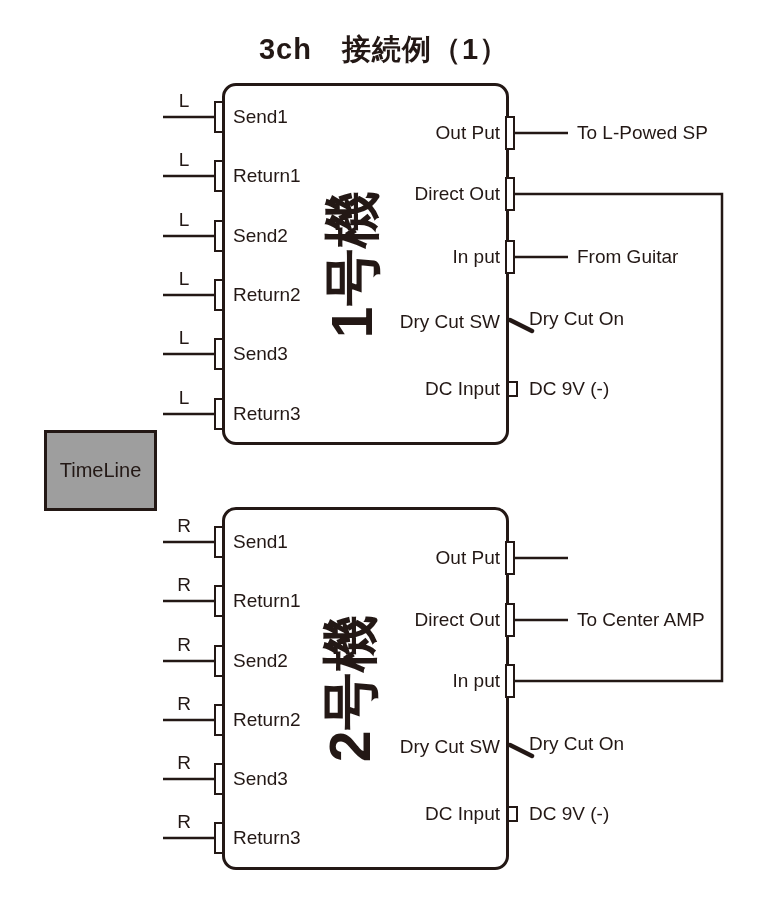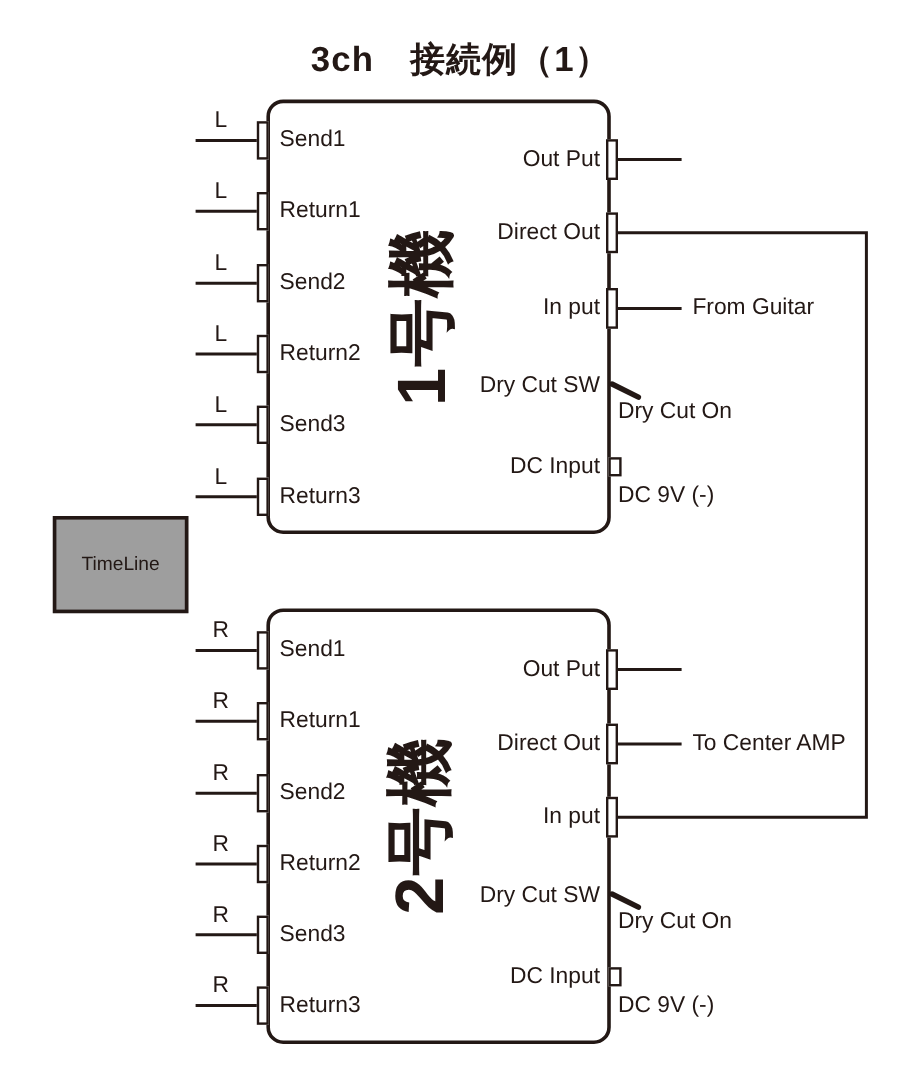--- a/index.html
+++ b/index.html
@@ -16,24 +16,24 @@
   .jack{position:absolute;width:10px;background:#ffffff;border:2.5px solid #231815;box-sizing:border-box;}
   .jack.left{left:214px;height:32px;}
   .jack.right{left:505px;height:34px;}
   .dc-jack{position:absolute;left:507px;width:11px;height:16px;background:#ffffff;
            border:2.5px solid #231815;box-sizing:border-box;}
   .lbl{position:absolute;font-size:19px;line-height:24px;white-space:nowrap;}
   .lbl.port-left{left:233px;}
   .lbl.port-right{left:350px;width:150px;text-align:right;}
   .lbl.chan{left:165px;width:38px;text-align:center;}
   .lbl.anno{left:577px;}
-  .lbl.anno-near{left:515px;margin-top:24px;}
+  .lbl.anno-near{left:529px;}
   .pedal{position:absolute;border:3px solid #231815;box-sizing:border-box;
          display:flex;align-items:center;justify-content:center;}
-  .pedal .pedal-label{font-size:16px;}
+  .pedal .pedal-label{font-size:20px;}
   .pedal.h9 .pedal-label{font-size:30px;}
 </style>
 </head>
 <body>
 
 <div class="canvas">
 
   <div class="title">3ch　接続例（1）</div>
 
   <svg class="wires" width="768" height="907" viewBox="0 0 768 907">
@@ -92,20 +92,21 @@
   <div class="jack right" style="top:177px;"></div>
   <div class="jack right" style="top:240px;"></div>
   <div class="dc-jack" style="top:381px;"></div>
 
   <div class="lbl port-right" style="top:121px;">Out Put</div>
   <div class="lbl port-right" style="top:182px;">Direct Out</div>
   <div class="lbl port-right" style="top:245px;">In put</div>
   <div class="lbl port-right" style="top:310px;">Dry Cut SW</div>
   <div class="lbl port-right" style="top:377px;">DC Input</div>
 
+  <div class="lbl anno" style="top:121px;">To L-Powed SP</div>
   <div class="lbl anno" style="top:245px;">From Guitar</div>
   <div class="lbl anno-near" style="top:307px;">Dry Cut On</div>
   <div class="lbl anno-near" style="top:377px;">DC 9V (-)</div>
 
   <div class="unit-box" style="left:222px;top:507px;width:287px;height:363px;"></div>
   <div class="unit-name" style="left:200px;top:653px;">2号機</div>
 
   <div class="jack left" style="top:526px;"></div>
   <div class="jack left" style="top:585px;"></div>
   <div class="jack left" style="top:645px;"></div>

